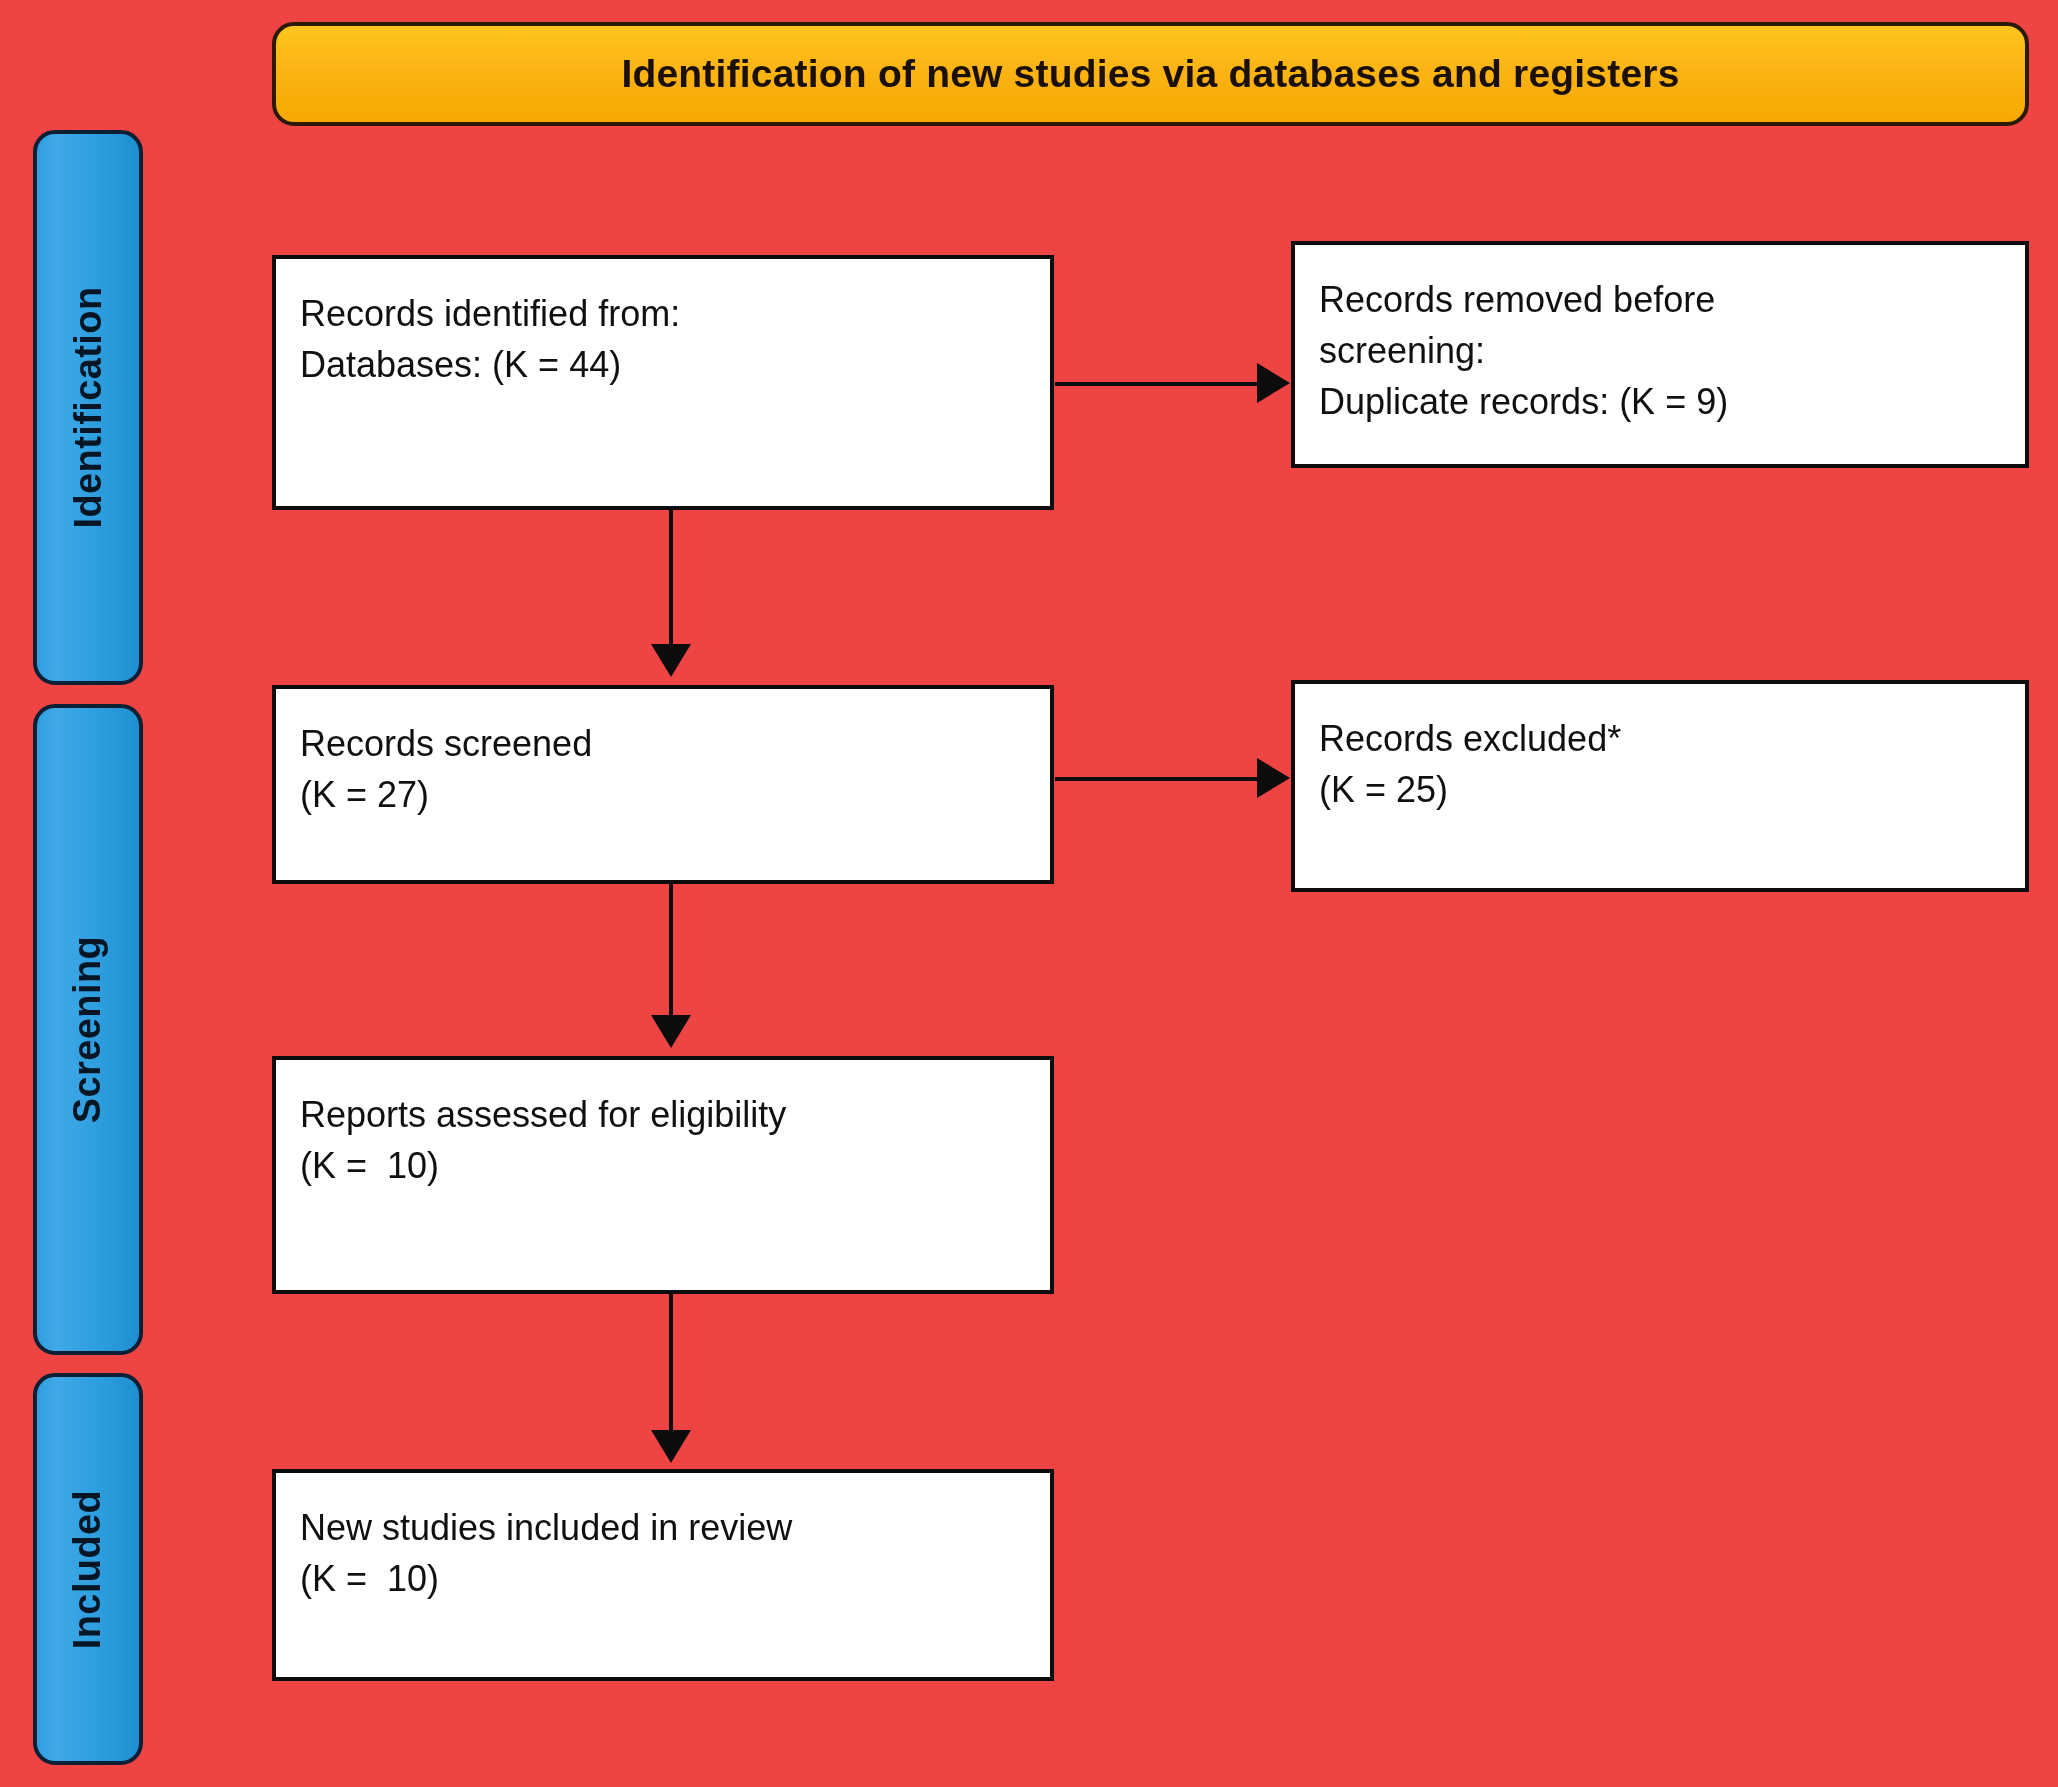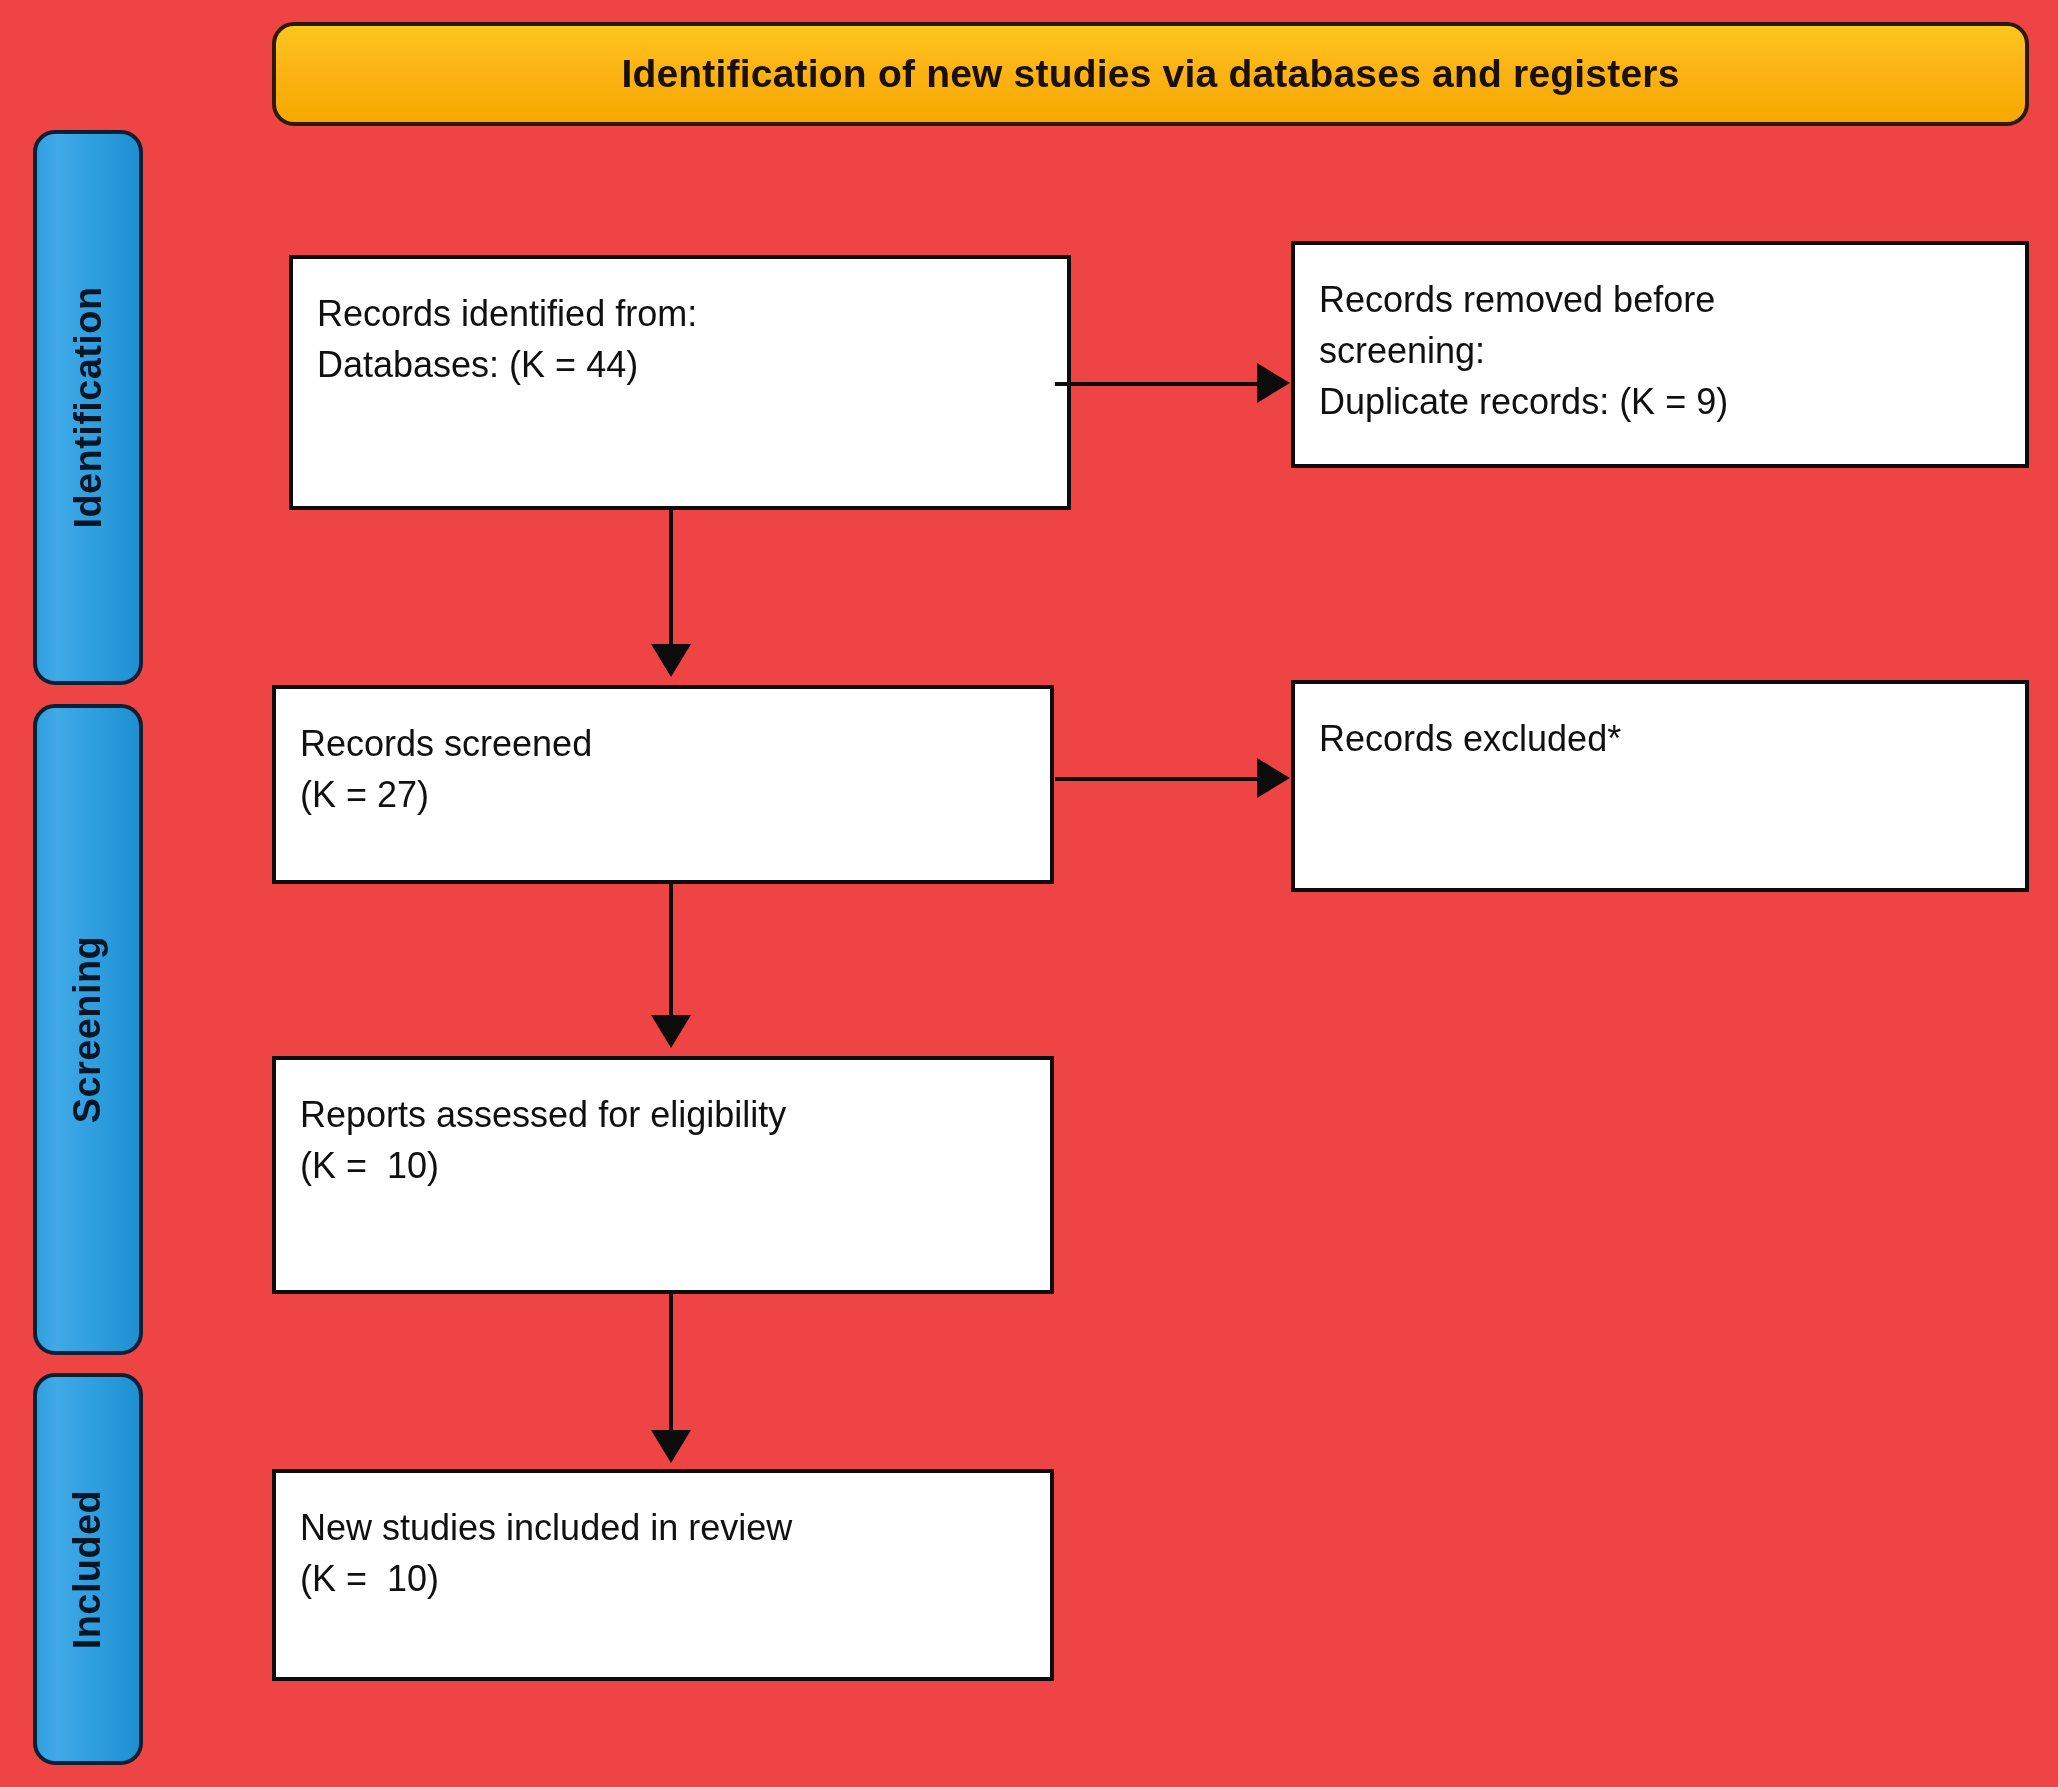--- a/index.html
+++ b/index.html
@@ -75,21 +75,21 @@
     box-sizing: border-box;
     padding: 29px 24px 0 24px;
   }
   .flow-box .line {
     font-size: 36px;
     line-height: 1.42;
     color: #101010;
     white-space: pre;
   }
 
-  #box-records-identified   { left: 272px;  top: 255px;  width: 782px;  height: 255px; margin-left: 17px; }
+  #box-records-identified   { left: 272px;  top: 255px;  width: 782px;  height: 255px; }
   #box-records-removed      { left: 1291px; top: 241px;  width: 738px;  height: 227px; }
   #box-records-screened     { left: 272px;  top: 685px;  width: 782px;  height: 199px; }
   #box-records-excluded     { left: 1291px; top: 680px;  width: 738px;  height: 212px; }
   #box-reports-assessed     { left: 272px;  top: 1056px; width: 782px;  height: 238px; }
   #box-new-studies-included { left: 272px;  top: 1469px; width: 782px;  height: 212px; }
 
   
   .conn-h {
     position: absolute;
     height: 0;
@@ -166,20 +166,21 @@
     <div class="line">Duplicate records: (K = 9)</div>
   </div>
 
   <div class="flow-box" id="box-records-screened">
     <div class="line">Records screened</div>
     <div class="line">(K = 27)</div>
   </div>
 
   <div class="flow-box" id="box-records-excluded">
     <div class="line">Records excluded*</div>
+    <div class="line">(K = 25)</div>
   </div>
 
   <div class="flow-box" id="box-reports-assessed">
     <div class="line">Reports assessed for eligibility</div>
     <div class="line">(K =  10)</div>
   </div>
 
   <div class="flow-box" id="box-new-studies-included">
     <div class="line">New studies included in review</div>
     <div class="line">(K =  10)</div>

